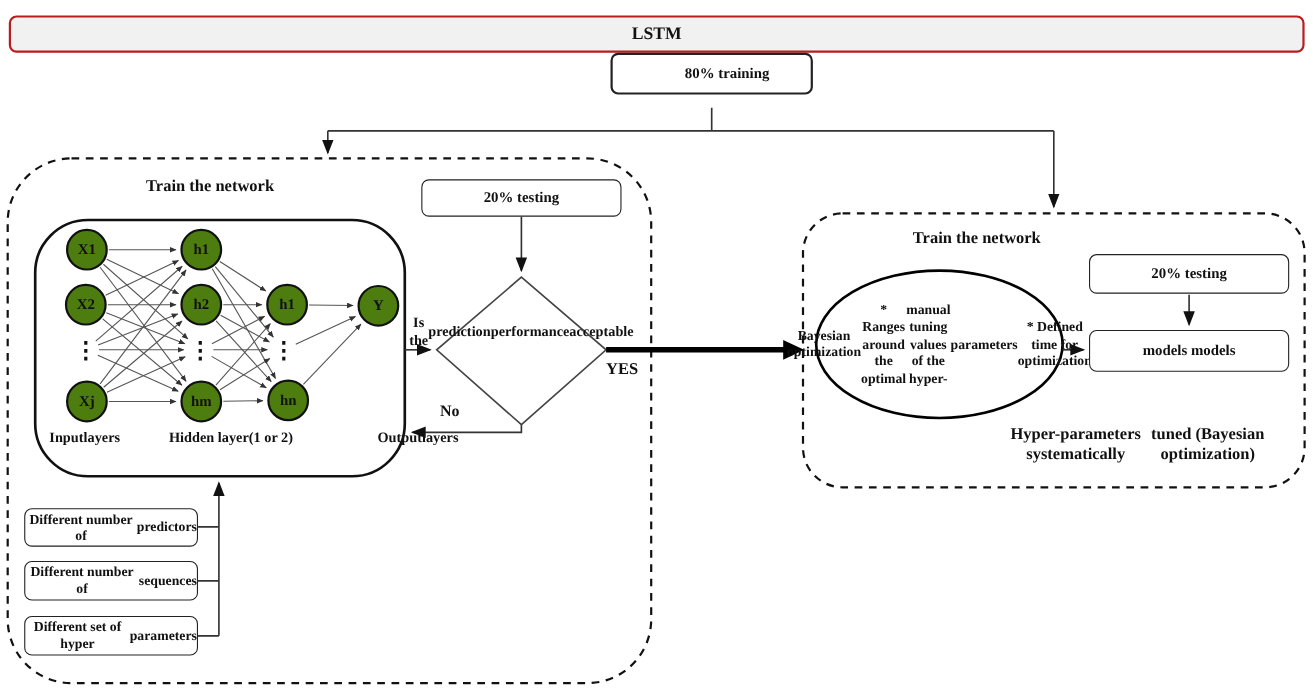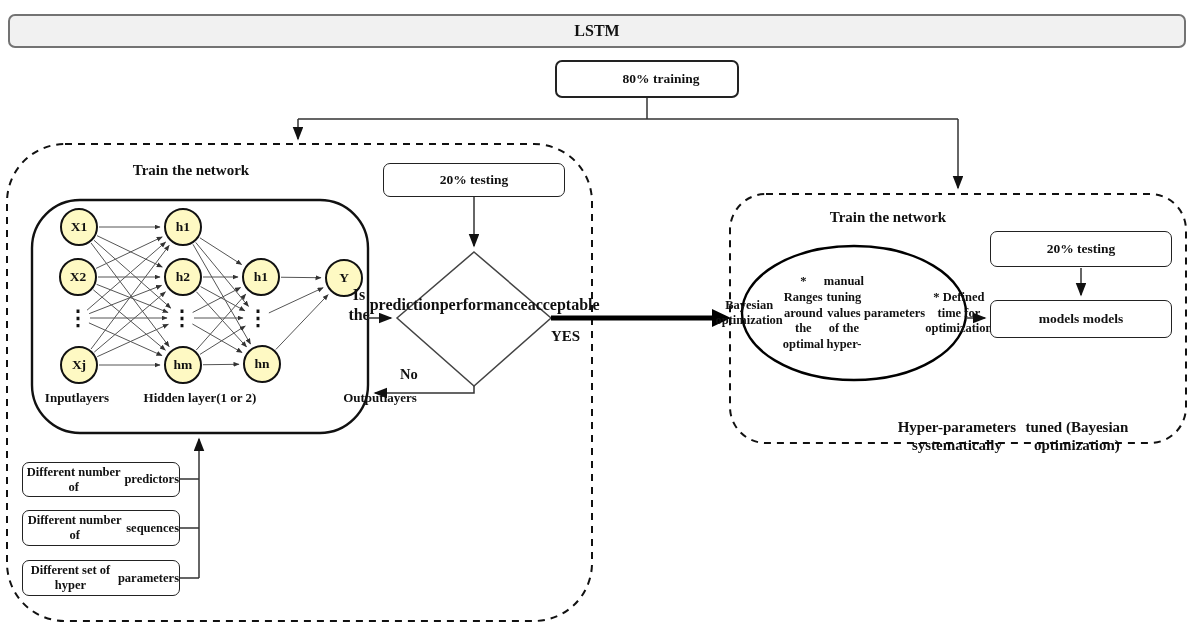--- a/index.html
+++ b/index.html
@@ -4,23 +4,23 @@
 <style>
   html,body{margin:0;padding:0;background:#fff;}
   #stage{
     position:relative;width:1194px;height:631px;background:#fff;overflow:hidden;
     font-family:"Liberation Serif","DejaVu Serif",serif;color:#111;font-weight:bold;
   }
   #shapes{position:absolute;left:0;top:0;width:1194px;height:631px;z-index:0;}
   .abs{position:absolute;z-index:2;}
   .ctr{display:flex;align-items:center;justify-content:center;text-align:center;}
   .box{background:#fff;border:1.6px solid #222;border-radius:7px;box-sizing:border-box;line-height:1.2;}
-  .banner{background:#f1f1f1;border:2px solid #737373;border-radius:7px;box-sizing:border-box;font-size:16px;}
+  .banner{background:#f1f1f1;border:2px solid #b91c1c;border-radius:7px;box-sizing:border-box;font-size:16px;}
   .node{
-    width:38px;height:38px;border:2.4px solid #111;border-radius:50%;background:#fef9c3;
+    width:38px;height:38px;border:2.4px solid #111;border-radius:50%;background:#4d7c0f;
     font-size:13.5px;box-sizing:border-box;
   }
   .dots{font-size:21px;line-height:24px;letter-spacing:0;}
   .lbl{line-height:1.18;}
   .net-edge{stroke:#555;stroke-width:1;}
   .flow{stroke:#333;stroke-width:1.5;fill:none;}
   .f13{font-size:13px;} .f135{font-size:13.5px;} .f14{font-size:14px;}
   .f15{font-size:15px;} .f125{font-size:12.5px;}
 </style>
 </head>
@@ -97,21 +97,21 @@
         <line x1="280.9985485685238" y1="277.24094636829545" x2="321.0016691461976" y2="277.7229116764602" class="net-edge" marker-end="url(#arrS)"></line>
         <line x1="268.8806533426621" y1="312.939231003413" x2="323.14541442656434" y2="287.69980724345845" class="net-edge" marker-end="url(#arrS)"></line>
         <line x1="275.80150667145676" y1="349.5252491006673" x2="328.1282673278247" y2="294.64596353423264" class="net-edge" marker-end="url(#arrS)"></line>
       </g>
   </svg>
 
   <div class="abs banner ctr" style="left:8px;top:14px;width:1178px;height:34px;">
     <span>LSTM</span>
   </div>
 
-  <div class="abs box ctr f135" style="left:555px;top:60px;width:184px;height:38px;border-width:2px;padding-left:28px;">
+  <div class="abs box ctr f135" style="left:555px;top:48px;width:184px;height:38px;border-width:2px;padding-left:28px;">
     <span>80% training</span>
   </div>
 
   <div class="abs ctr f15" style="left:106px;top:160px;width:170px;height:20px;">Train the network</div>
 
   <div class="abs box ctr f135" style="left:383px;top:163px;width:182px;height:34px;">
     <span>20% testing</span>
   </div>
 
   <div class="abs node ctr" style="left:60px;top:208px;">X1</div>
@@ -127,30 +127,30 @@
   <div class="abs node ctr" style="left:242px;top:258px;">h1</div>
   <div class="abs dots ctr" style="left:250px;top:306px;width:16px;height:24px;">⋮</div>
   <div class="abs node ctr" style="left:243px;top:345px;">hn</div>
 
   <div class="abs node ctr" style="left:325px;top:259px;">Y</div>
 
   <div class="abs ctr lbl f13" style="left:42px;top:390px;width:70px;">
       <div>Input</div>
       <div>layers</div>
     </div>
-  <div class="abs ctr lbl f13" style="left:140px;top:390px;width:120px;text-align:center;">
+  <div class="abs ctr lbl f13" style="left:150px;top:390px;width:120px;text-align:center;">
       <div>Hidden layer</div>
       <div>(1 or 2)</div>
     </div>
   <div class="abs ctr lbl f13" style="left:309px;top:390px;width:70px;margin-left:36px;">
       <div>Output</div>
       <div>layers</div>
     </div>
 
-  <div class="abs ctr lbl" style="left:428px;top:285px;width:92px;font-size:16px;line-height:1.28;align-items:center;">
+  <div class="abs ctr lbl" style="left:428px;top:285px;width:92px;font-size:13px;line-height:1.28;align-items:center;">
       <div>Is the</div>
       <div>prediction</div>
       <div>performance</div>
       <div>acceptable</div>
     </div>
 
   <div class="abs f15" style="left:551px;top:328px;">YES</div>
   <div class="abs" style="left:400px;top:366px;font-size:14.5px;">No</div>
 
   <div class="abs box ctr lbl f125" style="left:22px;top:462px;width:158px;height:35px;">
@@ -178,18 +178,18 @@
     </div>
 
   <div class="abs box ctr f135" style="left:990px;top:231px;width:182px;height:36px;">
     <span>20% testing</span>
   </div>
 
   <div class="abs box ctr lbl f135" style="left:990px;top:300px;width:182px;height:38px;">
       <div>models models</div>
     </div>
 
-  <div class="abs ctr lbl f15" style="left:894px;top:387px;width:240px;margin-top:32px;">
+  <div class="abs ctr lbl f15" style="left:915px;top:387px;width:240px;">
       <div>Hyper-parameters systematically</div>
       <div>tuned (Bayesian optimization)</div>
     </div>
 
 </div>
 
 </body></html>

